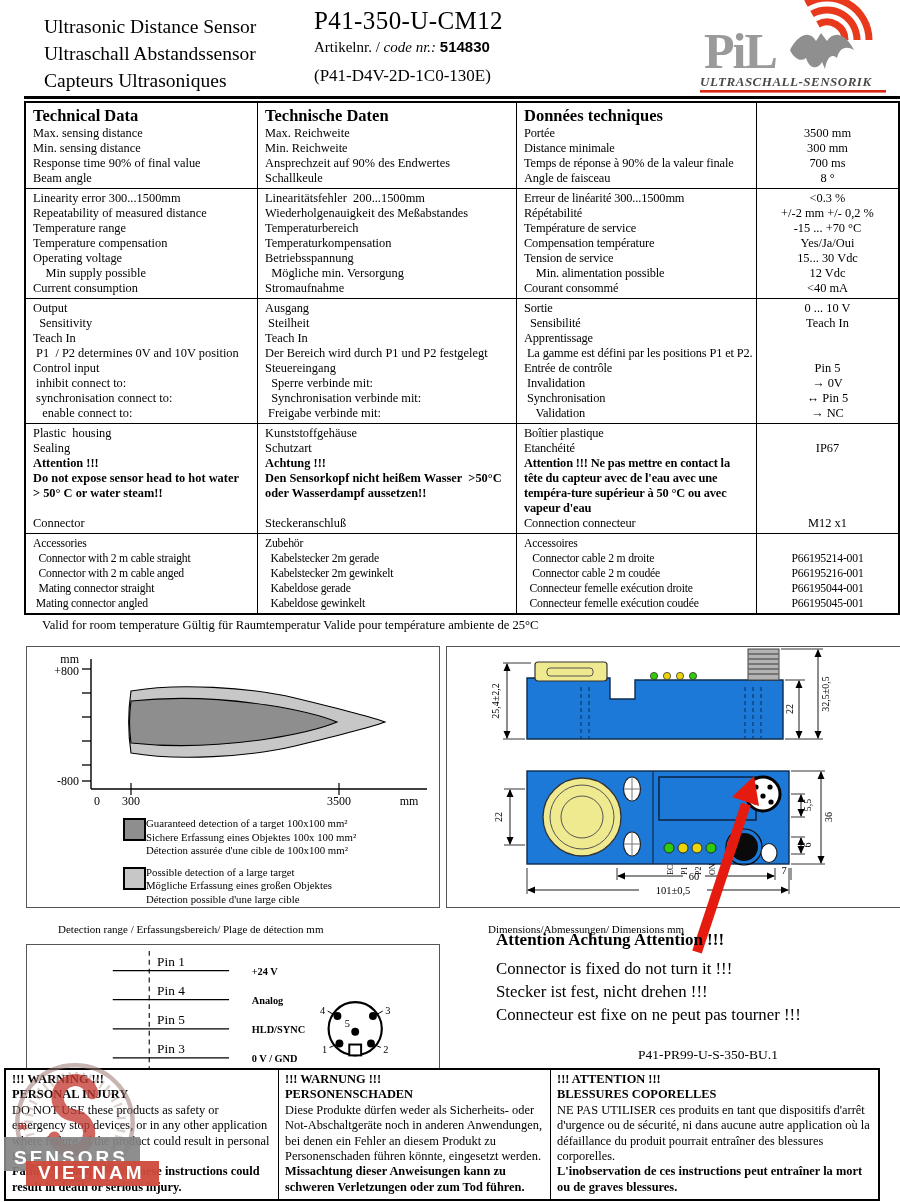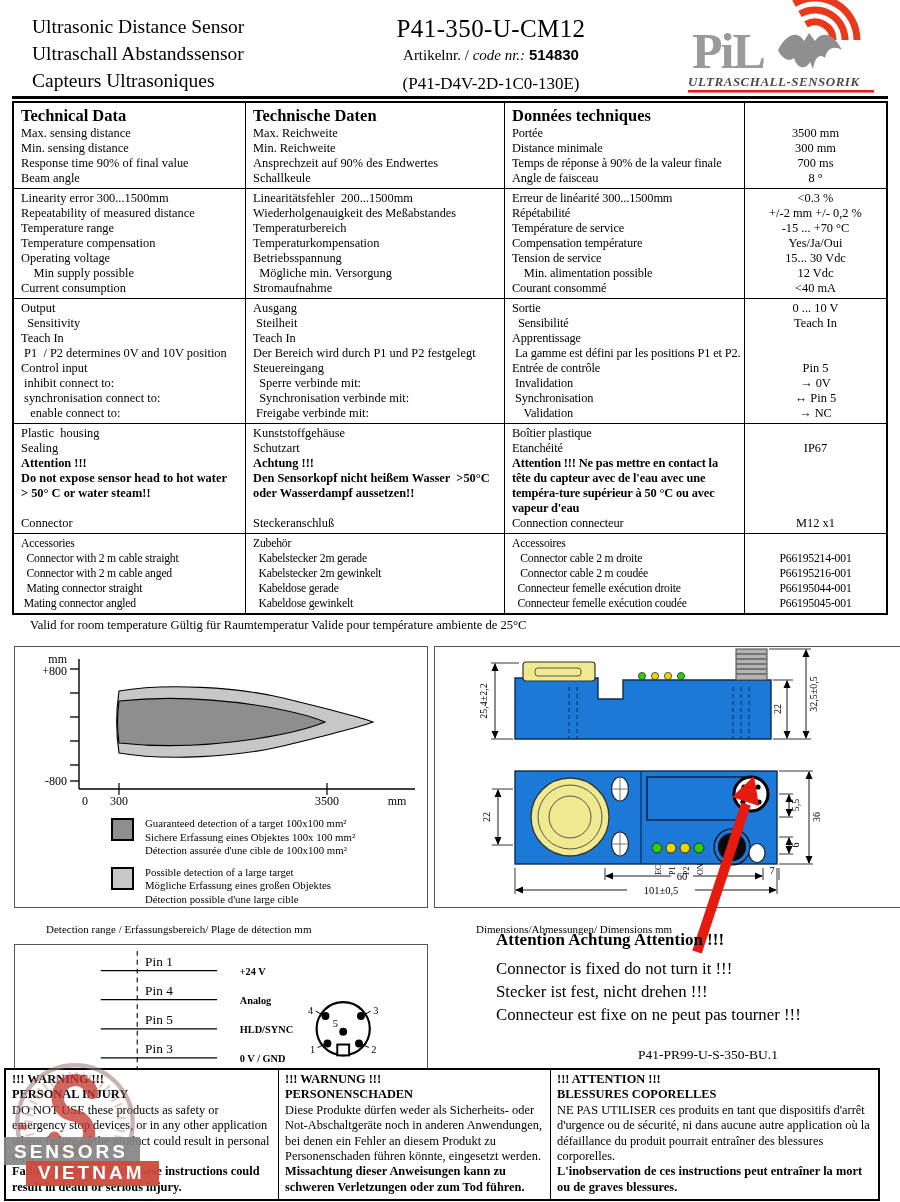--- a/index.html
+++ b/index.html
@@ -1,23 +1,23 @@
 <!DOCTYPE html>
 <html><head>
 <meta charset="utf-8">
 <style>
   *{margin:0;padding:0;box-sizing:border-box}
   html,body{width:900px;height:1202px}
   body{background:#fff;font-family:"Liberation Serif",serif;color:#000;position:relative;overflow:hidden}
-  .inner{position:absolute;left:12px;top:0;width:876px}
+  .inner{position:absolute;left:24px;top:0;width:876px}
 
   
   .hdr{display:flex;height:99px;border-bottom:3px solid #000}
   .hdr-left{width:290px;padding:13px 0 0 20px;font-size:19.5px;line-height:27px}
-  .hdr-center{flex:1;text-align:center;padding-top:15px}
+  .hdr-center{flex:1;padding-top:7px}
   .model{font-size:25px;letter-spacing:.4px}
   .artline{font-size:15px;margin-top:3px}
   .art-italic{font-style:italic}
   .artnum{font-family:"Liberation Sans",sans-serif;font-weight:bold;font-size:15px}
   .subcode{font-size:17px;margin-top:10px}
   .hdr-right{width:208px;position:relative}
 
   
   .spec{border:2px solid #000;margin-top:2px;background:#fff}
   .sec{display:flex;border-top:1.2px solid #000}
@@ -33,21 +33,21 @@
   .sec.small .ln{font-size:11.7px;letter-spacing:-.2px}
 
   .note{font-size:12.6px;padding:3px 0 1px 18px}
 
   
   .boxes{position:relative;height:262px;margin-top:12px}
   .dbox{position:absolute;border:1px solid #555;background:#fff}
   #box-chart{left:2px;top:0;width:414px;height:262px}
   #box-dims{left:422px;top:0;width:504px;height:262px}
   .legend{margin:2px 0 0 96px}
-  .lg-item{display:flex;gap:11px;margin-bottom:8px}
+  .lg-item{display:flex;margin-bottom:8px}
   .lg-swatch{width:23px;height:23px;border:2px solid #000;flex:none;margin-top:1px}
   .lg-ln{font-size:10.8px;line-height:13.5px}
 
   .caps{display:flex;font-size:11px;height:19px;margin-top:15px}
   .cap-left{width:442px;padding-left:34px}
   .cap-right{padding-left:22px}
 
   
   .wire-wrap{position:relative;height:160px}
   #box-wire{left:2px;top:2px;width:414px;height:138px}
@@ -69,21 +69,21 @@
   .wcol.w2{flex:1;border-left:1.2px solid #000}
   .wln{font-size:12.4px;line-height:15.4px}
   .wln.b{font-weight:bold}
 
   
   #arrow-svg{position:absolute;left:655px;top:762px;width:130px;height:200px;z-index:4;pointer-events:none}
 
   
   .stamp{position:absolute;left:14px;top:1062px;width:122px;height:122px;z-index:30;pointer-events:none}
   .bar1{position:absolute;left:4px;top:1137px;z-index:31;background:rgba(132,132,132,.92);color:#fff;
-        font-family:"Liberation Sans",sans-serif;font-weight:bold;font-size:19px;letter-spacing:3px;padding:4px 12px 2px 10px}
+        font-family:"Liberation Sans",sans-serif;font-weight:bold;font-size:19px;letter-spacing:3px;padding:10px 12px 2px 10px}
   .bar2{position:absolute;left:26px;top:1161px;z-index:31;background:rgba(206,74,59,.95);color:#fff;
         font-family:"Liberation Sans",sans-serif;font-weight:bold;font-size:19px;letter-spacing:3px;padding:1px 14px 2px 12px}
 
   svg text{font-family:"Liberation Serif",serif}
 </style>
 </head>
 <body>
 
 <div class="inner">
 

